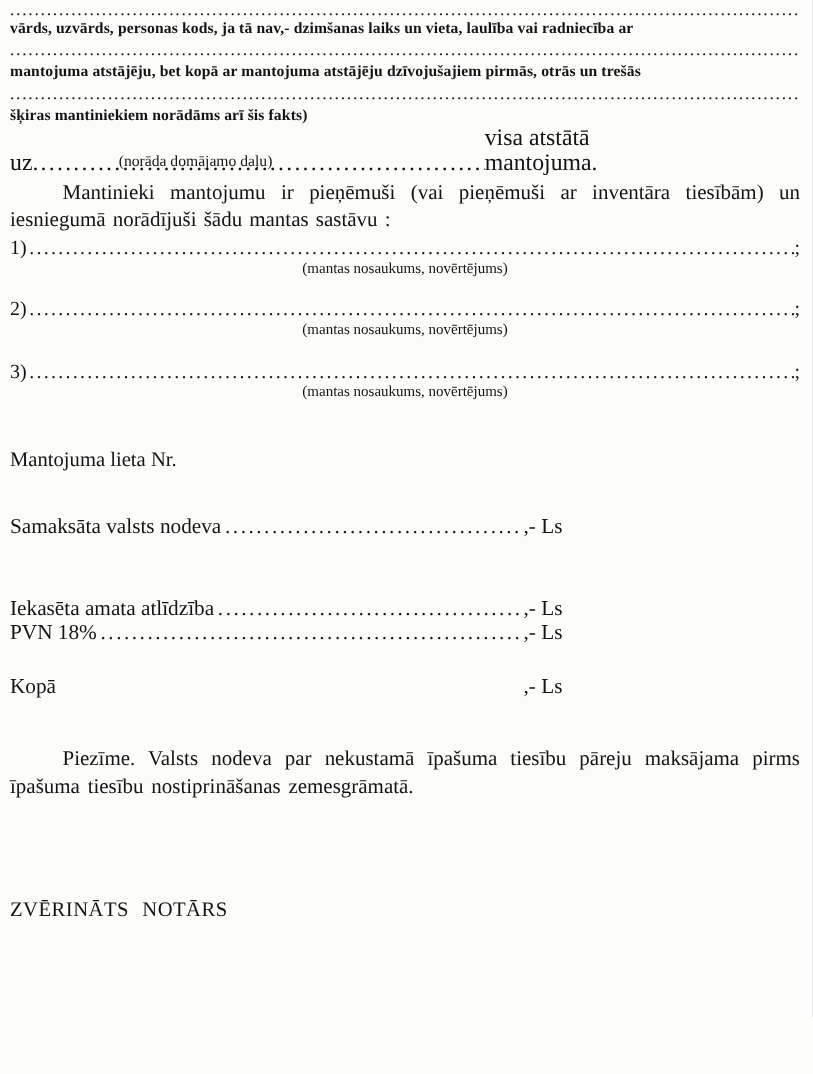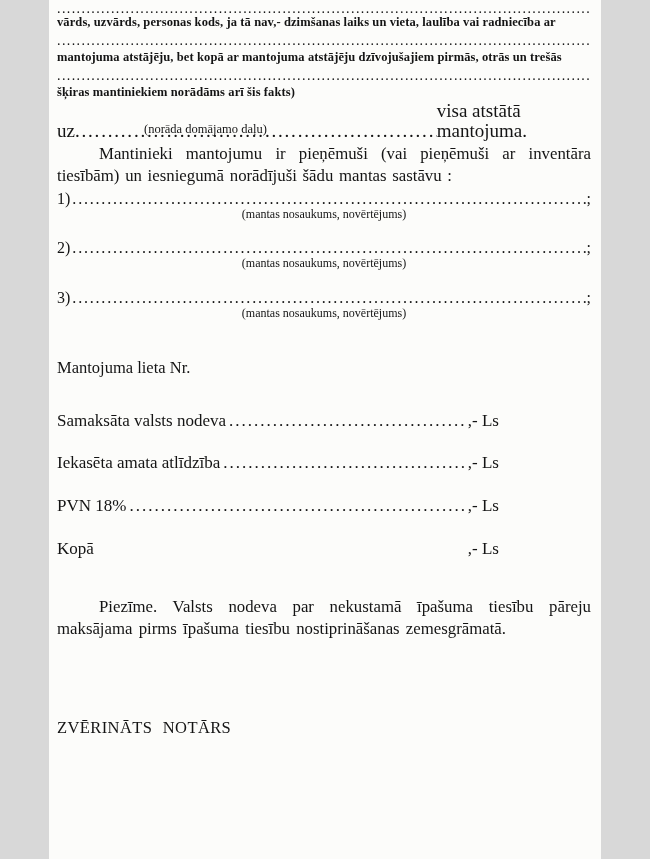--- a/index.html
+++ b/index.html
@@ -1,20 +1,20 @@
 <!DOCTYPE html>
 <html><head>
 <meta charset="utf-8">
 <style>
   * { margin: 0; padding: 0; box-sizing: border-box; }
   html, body { background: #d8d8d8; }
   body { font-family: "Liberation Serif", serif; }
   .page {
     position: relative;
-    width: 552px;
+    width: 650px;
     height: 859px;
     margin: 0 auto;
     background: #fcfcfa;
     color: #141414;
     overflow: hidden;
   }
   .abs { position: absolute; left: 8px; right: 10px; }
 
   
   .dots { flex: 1 1 auto; overflow: hidden; white-space: nowrap; }
@@ -73,21 +73,21 @@
   .pos-uzcap     { top: 122px; left: 95px; right: auto; }
   .pos-para      { top: 143px; }
   .pos-item1     { top: 189px; }
   .pos-item1cap  { top: 207px; }
   .pos-item2     { top: 238px; }
   .pos-item2cap  { top: 256px; }
   .pos-item3     { top: 288px; }
   .pos-item3cap  { top: 306px; }
   .pos-case      { top: 357px; }
   .pos-fee1      { top: 410px; }
-  .pos-fee2      { top: 452px; }
+  .pos-fee2      { top: 476px; }
   .pos-fee3      { top: 495px; }
   .pos-kopa      { top: 538px; }
   .pos-note      { top: 596px; }
   .pos-notary    { top: 718px; }
 </style>
 </head>
 <body>
 
 <div class="page">
 

